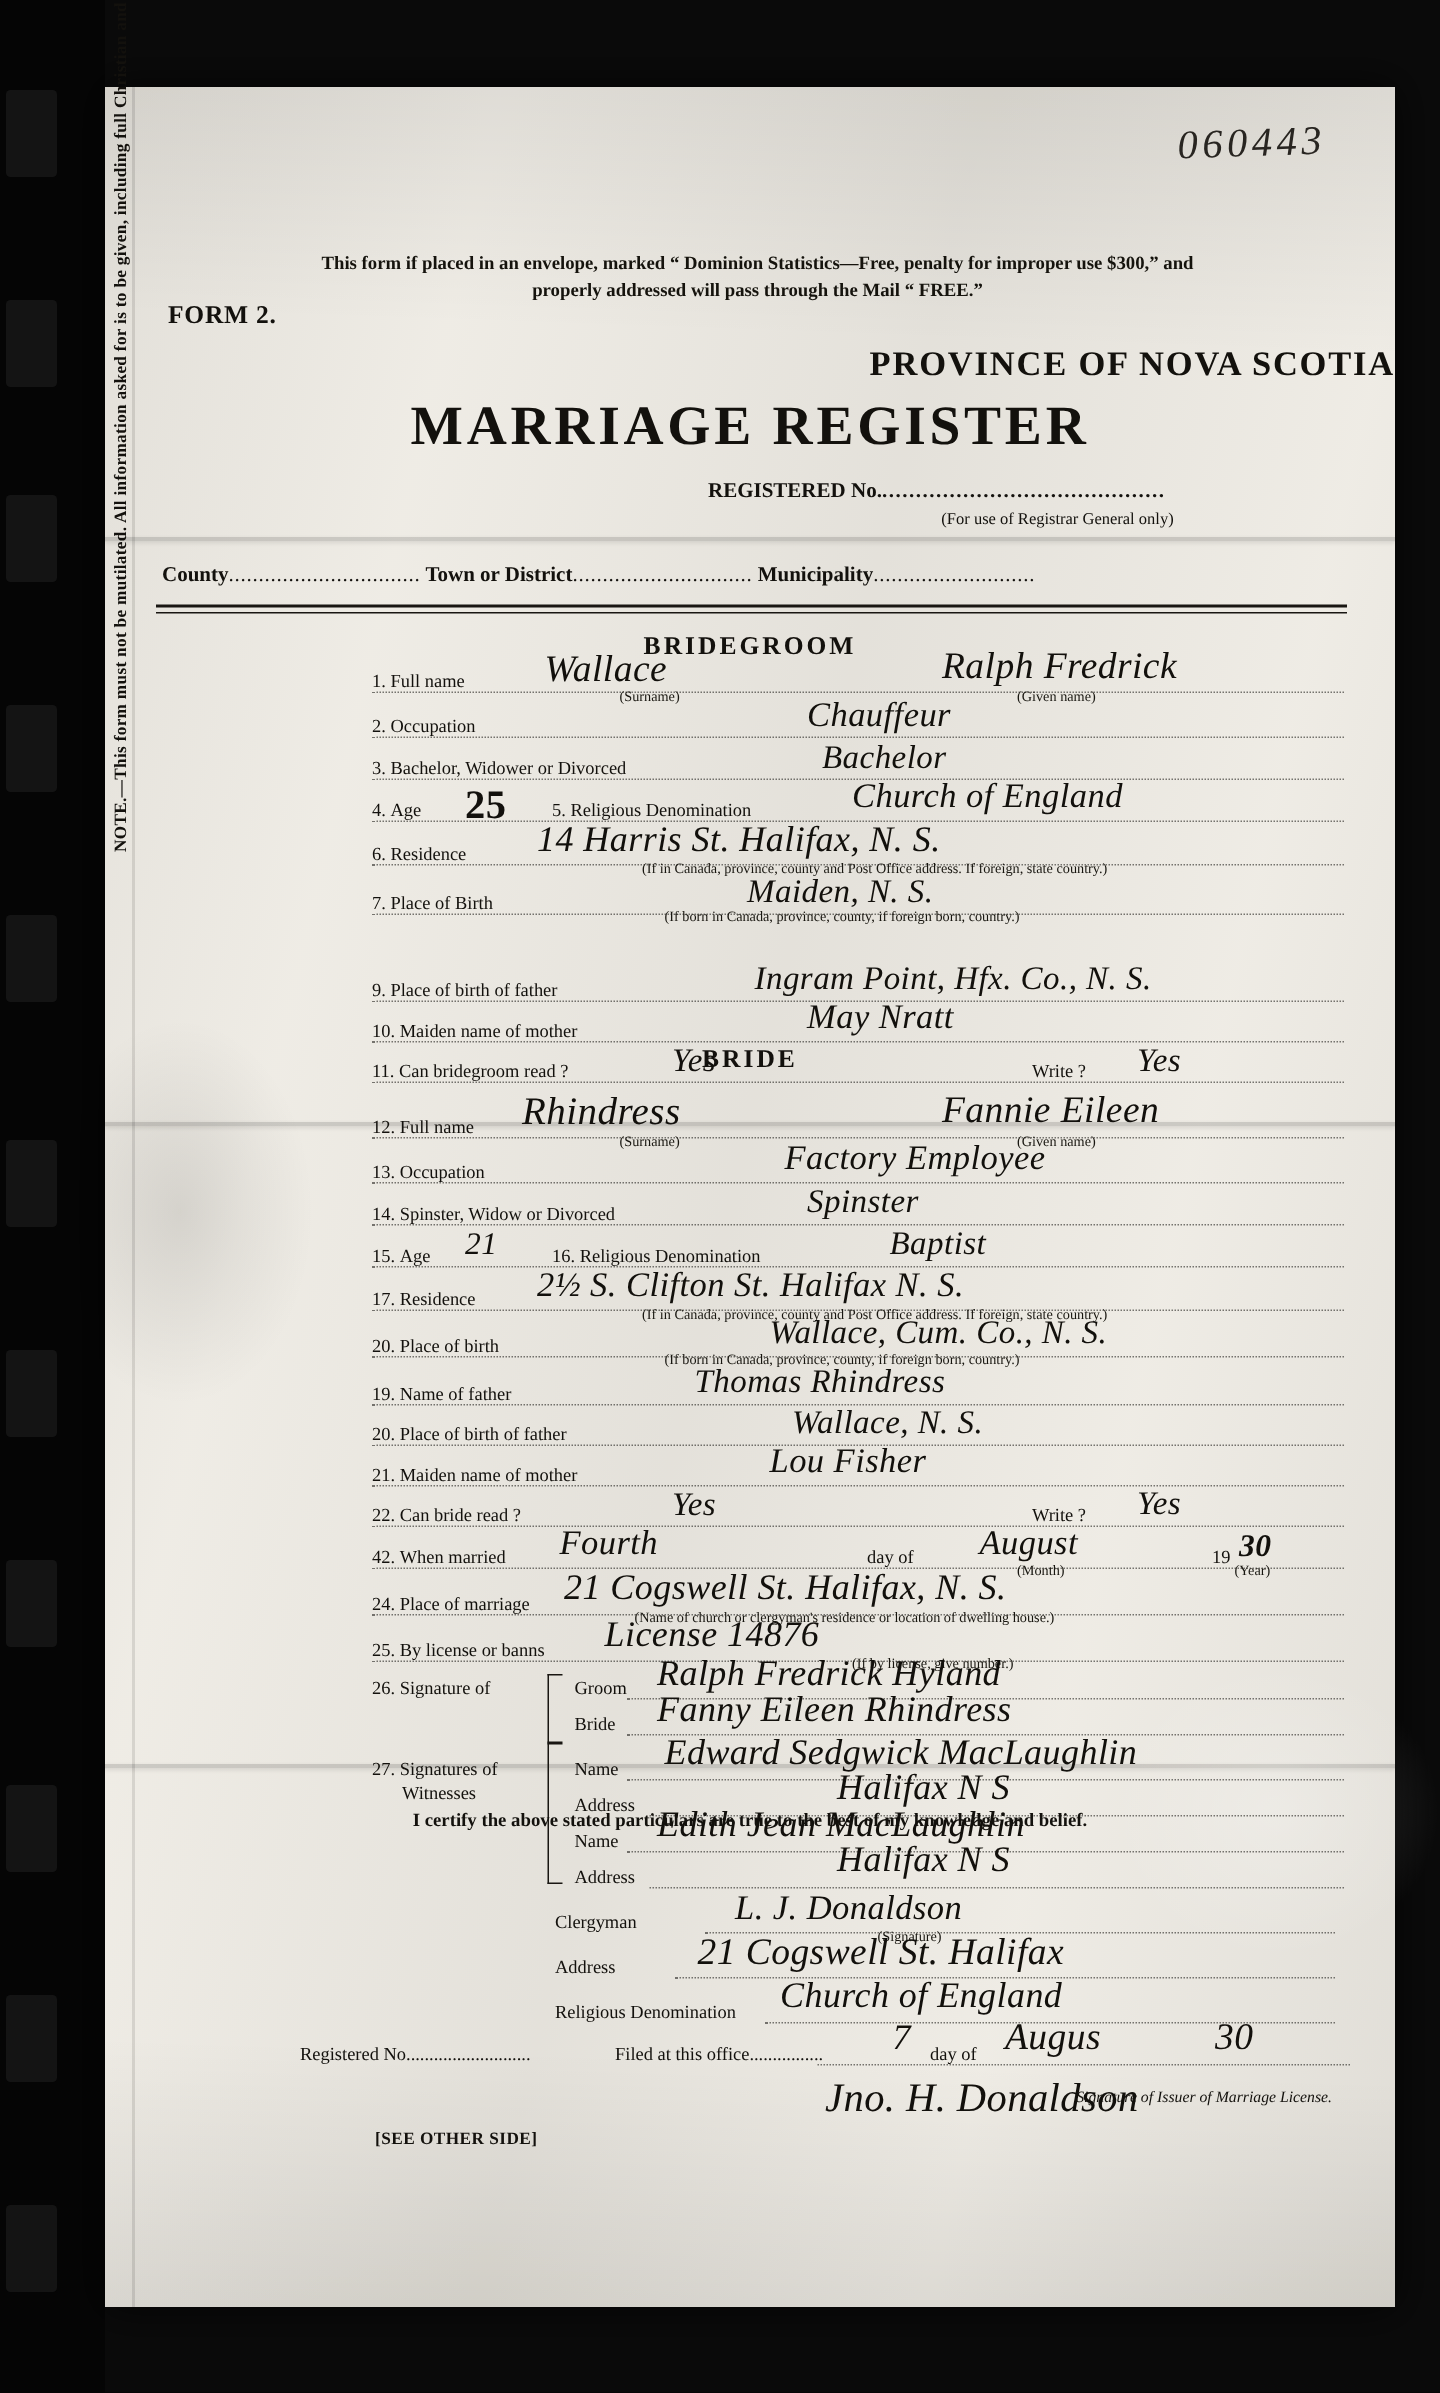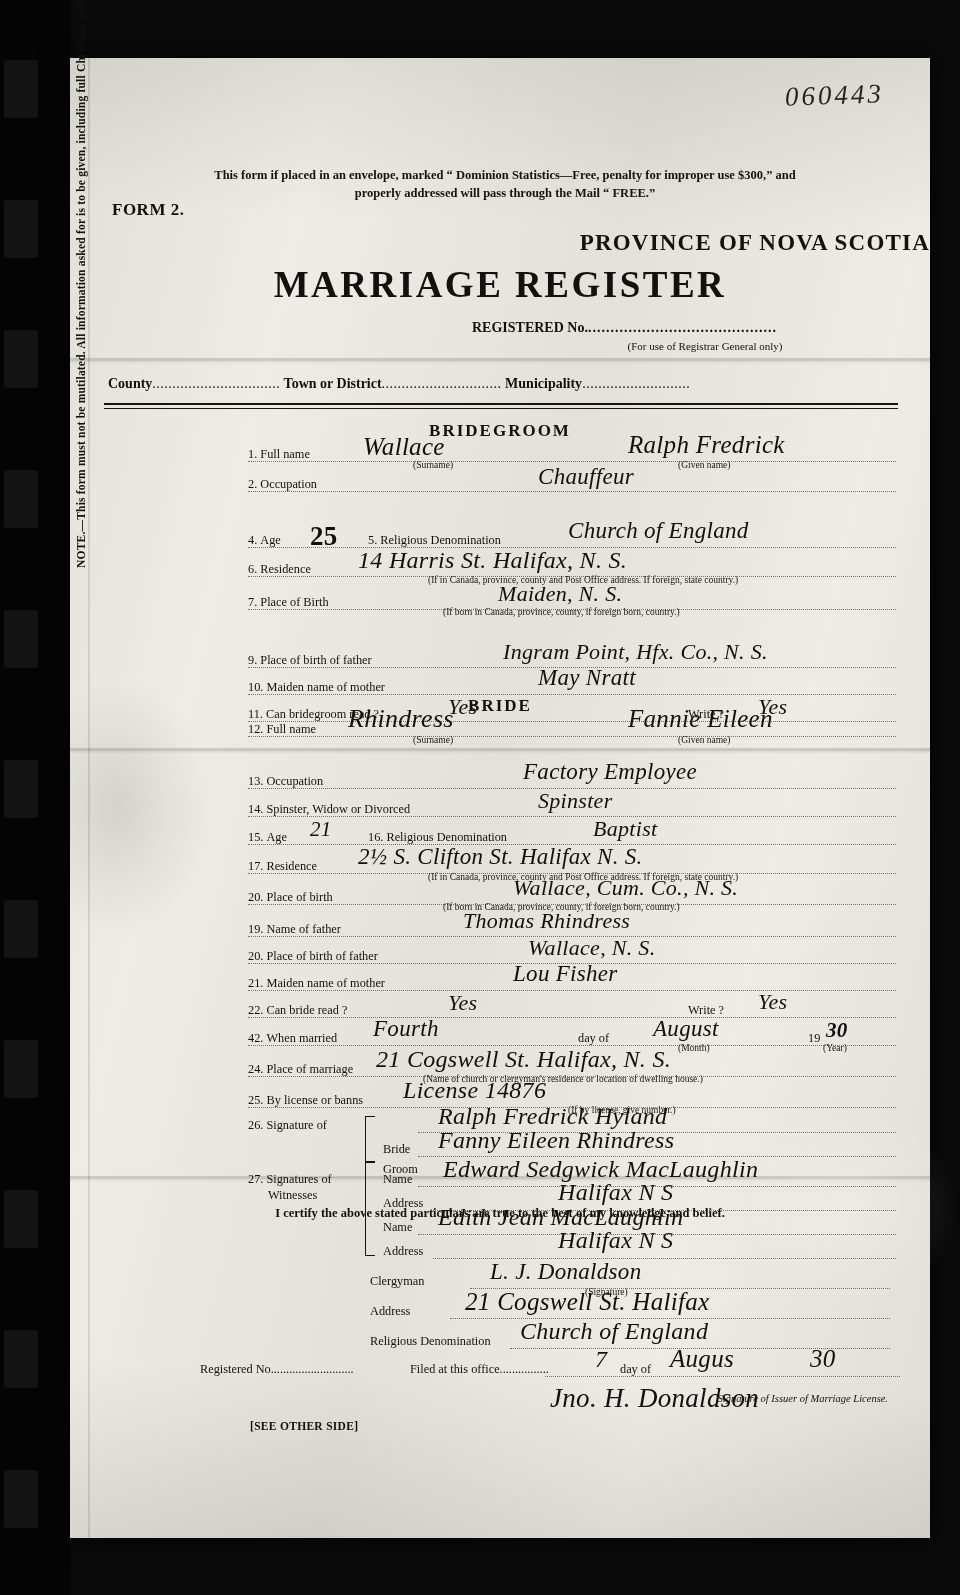--- a/index.html
+++ b/index.html
@@ -318,20 +318,25 @@
       <span class="sub" style="left:165px;top:17px;">(Surname)</span>
       <span class="sub" style="left:430px;top:17px;">(Given name)</span>
     </div>
 
     <div class="row" style="top:415px;">
       <div class="dotline"></div>
       <span class="lbl"><span>2.</span>&nbsp;<span>Occupation</span></span>
       <span class="hand" style="left:290px;top:-9px;font-size:23px;">Chauffeur</span>
     </div>
 
+    <div class="row" style="top:443px;">
+      <div class="dotline"></div>
+      <span class="lbl"><span>3.</span>&nbsp;<span>Bachelor, Widower or Divorced</span></span>
+      <span class="hand" style="left:300px;top:-9px;font-size:22px;">Bachelor</span>
+    </div>
 
     <div class="row" style="top:471px;">
       <div class="dotline"></div>
       <span class="lbl"><span>4.</span>&nbsp;<span>Age</span></span>
       <span class="hand" style="left:62px;top:-8px;font-size:27px;font-style:normal;font-weight:bold;">25</span>
       <span class="lbl" style="left:120px;"><span>5.</span>&nbsp;<span>Religious Denomination</span></span>
       <span class="hand" style="left:320px;top:-11px;font-size:23px;">Church of England</span>
     </div>
 
     <div class="row" style="top:500px;">
@@ -364,21 +369,21 @@
     <div class="row" style="top:645px;">
       <div class="dotline"></div>
       <span class="lbl"><span>11.</span>&nbsp;<span>Can bridegroom read ?</span></span>
       <span class="hand" style="left:200px;top:-9px;font-size:22px;">Yes</span>
       <span class="lbl" style="left:440px;">Write ?</span>
       <span class="hand" style="left:510px;top:-9px;font-size:22px;">Yes</span>
     </div>
 
     <div class="section-head bride">BRIDE</div>
 
-    <div class="row" style="top:660px;">
+    <div class="row" style="top:682px;">
       <div class="dotline"></div>
       <span class="lbl"><span>12.</span>&nbsp;<span>Full name</span></span>
       <span class="hand" style="left:100px;top:-14px;font-size:26px;">Rhindress</span>
       <span class="hand" style="left:380px;top:-13px;font-size:25px;">Fannie Eileen</span>
       <span class="sub" style="left:165px;top:17px;">(Surname)</span>
       <span class="sub" style="left:430px;top:17px;">(Given name)</span>
     </div>
 
     <div class="row" style="top:712px;">
       <div class="dotline"></div>
@@ -462,21 +467,21 @@
     <div class="row" style="top:1031px;">
       <div class="dotline"></div>
       <span class="lbl"><span>25.</span>&nbsp;<span>By license or banns</span></span>
       <span class="hand" style="left:155px;top:-12px;font-size:24px;">License  14876</span>
       <span class="sub" style="left:320px;top:16px;">(If by license, give number.)</span>
     </div>
 
     <div class="bracket" style="left:295px;top:1058px;height:44px;"></div>
     <div class="row" style="top:1056px;">
       <span class="lbl"><span>26.</span>&nbsp;<span>Signature of</span></span>
-      <span class="lbl" style="left:135px;margin-top:44px;">Groom</span>
+      <span class="lbl" style="left:135px;">Groom</span>
       <div class="dotline" style="left:170px;"></div>
       <span class="hand" style="left:190px;top:-11px;font-size:24px;">Ralph Fredrick Hyland</span>
     </div>
     <div class="row" style="top:1080px;">
       <span class="lbl" style="left:135px;">Bride</span>
       <div class="dotline" style="left:170px;"></div>
       <span class="hand" style="left:190px;top:-11px;font-size:24px;">Fanny Eileen Rhindress</span>
     </div>
 
     <div class="bracket" style="left:295px;top:1104px;height:92px;"></div>

